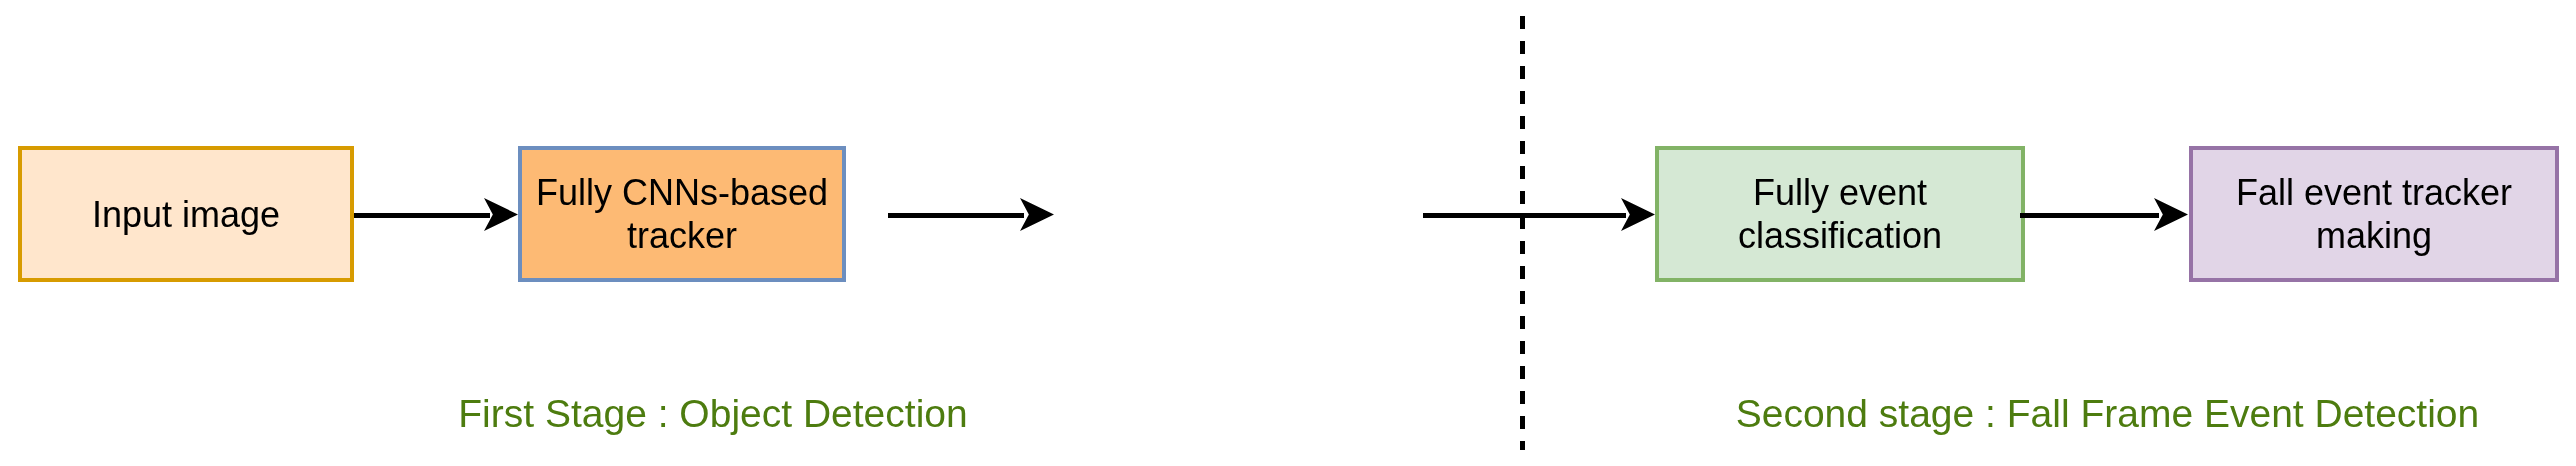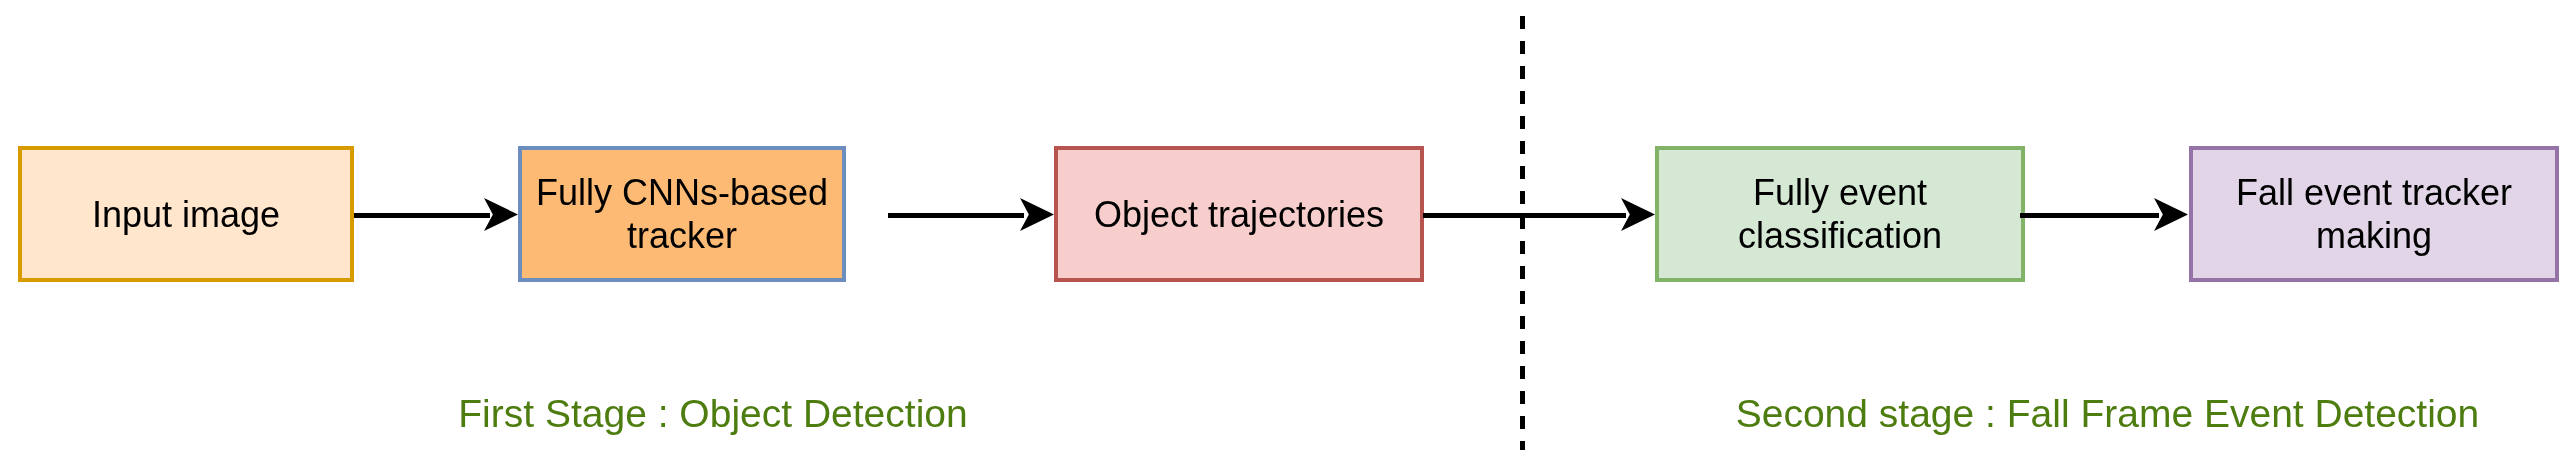--- a/index.html
+++ b/index.html
@@ -96,23 +96,20 @@
   <div class="divider"></div>
 
   <div class="node node-input">
     <span>Input image</span>
   </div>
 
   <div class="node node-tracker">
     <span>Fully CNNs-based tracker</span>
   </div>
 
-  <div class="node node-trajectories">
-    <span>Object trajectories</span>
-  </div>
 
   <div class="node node-classif">
     <span>Fully event classification</span>
   </div>
 
   <div class="node node-decision">
     <span>Fall event tracker making</span>
   </div>
 
   <div>

